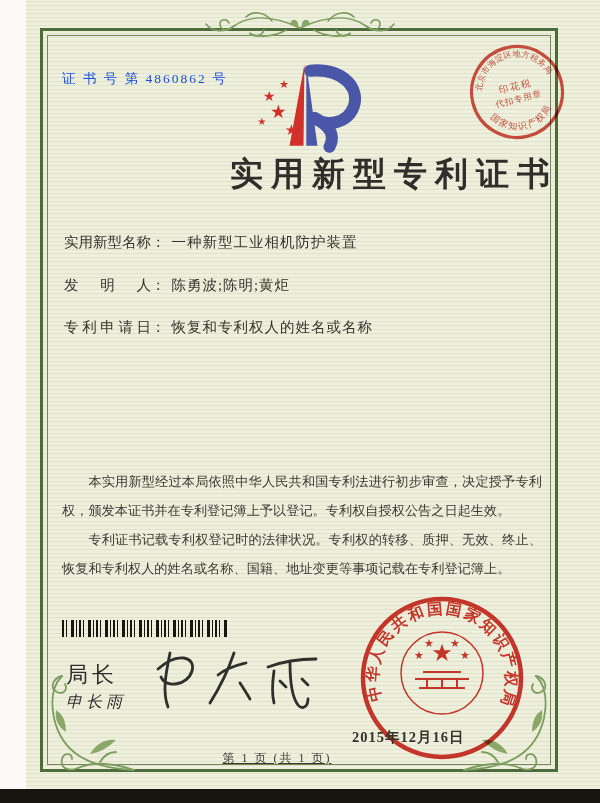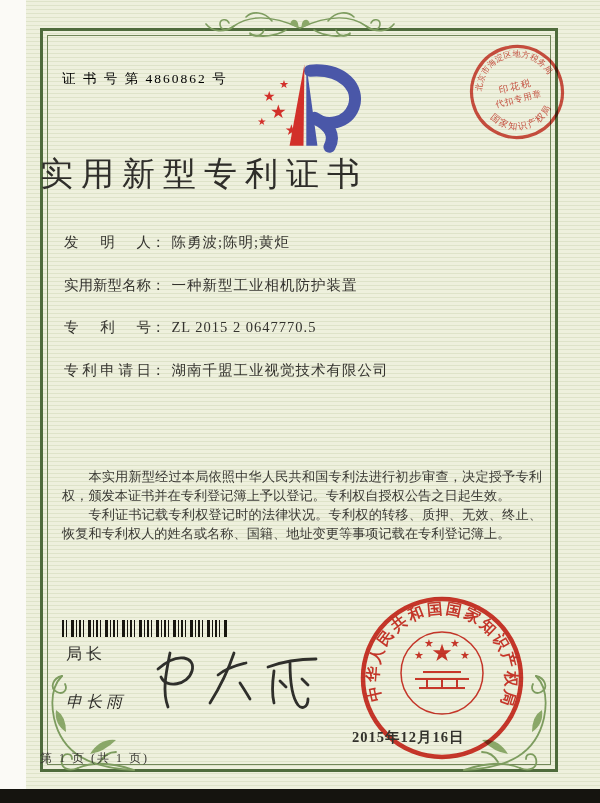--- a/index.html
+++ b/index.html
@@ -5,45 +5,45 @@
   html,body{margin:0;padding:0;}
   body{width:600px;height:803px;position:relative;font-family:"Liberation Serif","DejaVu Serif",serif;
        background:#f8f7f3;overflow:hidden;}
   .paper{position:absolute;left:26px;top:0;width:574px;height:790px;
          background-color:#eef0dd;
          background-image:repeating-linear-gradient(0deg,rgba(139,160,94,0.16) 0 1px,transparent 1px 4px);}
   .white-edge{position:absolute;left:0;top:0;width:26px;height:803px;background:#fbfaf6;}
   .scan-shadow{position:absolute;left:0;top:789px;width:600px;height:14px;background:#15140f;}
   .frame-outer{position:absolute;left:40px;top:28px;width:518px;height:744px;border:3px solid #4f6b3c;box-sizing:border-box;}
   .frame-inner{position:absolute;left:47px;top:35px;width:504px;height:730px;border:1px solid #72875a;box-sizing:border-box;}
-  .cert-number{position:absolute;left:62px;top:70px;font-size:13.5px;letter-spacing:2px;color:#000000;}
+  .cert-number{position:absolute;left:62px;top:70px;font-size:13.5px;letter-spacing:2px;color:#1d4ed8;}
   .logo{position:absolute;left:245px;top:56px;width:130px;height:98px;}
-  .title{position:absolute;left:40px;top:152px;width:518px;text-align:left;font-size:33px;font-weight:400;
+  .title{position:absolute;left:40px;top:152px;width:518px;text-align:right;font-size:33px;font-weight:700;
          letter-spacing:8px;color:#2f2e2a;}
   .fields{position:absolute;left:64px;top:233px;width:480px;}
   .field-row{height:42.6px;font-size:14.5px;color:#34332e;white-space:nowrap;}
   .flabel{display:inline-block;width:87px;text-align:justify;text-align-last:justify;}
   .fcolon{display:inline-block;margin-right:6px;}
   .fvalue{letter-spacing:1px;}
-  .body-text{position:absolute;left:62px;top:467px;width:480px;font-size:13.2px;line-height:19px;
+  .body-text{position:absolute;left:62px;top:467px;width:480px;font-size:13.2px;line-height:29px;
              color:#3a3934;text-align:justify;}
   .body-text p{margin:0;text-indent:2em;}
   .barcode{position:absolute;left:62px;top:620px;width:165px;height:17px;
     background:repeating-linear-gradient(90deg,#17160f 0 2px,transparent 2px 4px,#17160f 4px 5px,
       transparent 5px 9px,#17160f 9px 12px,transparent 12px 14px,#17160f 14px 15px,transparent 15px 17px);}
-  .officer-title{position:absolute;left:66px;top:644px;font-size:16px;letter-spacing:4px;color:#2f2e2a;}
+  .officer-title{position:absolute;left:66px;top:660px;font-size:22px;letter-spacing:4px;color:#2f2e2a;}
   .officer-name{position:absolute;left:66px;top:692px;font-size:16px;letter-spacing:4px;color:#2f2e2a;font-style:italic;}
   .signature{position:absolute;left:148px;top:638px;width:185px;height:82px;}
   .main-seal{position:absolute;left:357px;top:593px;width:170px;height:170px;opacity:.92;mix-blend-mode:multiply;}
   .seal-date{position:absolute;left:352px;top:728px;font-size:14.5px;font-weight:700;letter-spacing:1px;
              color:#33322c;z-index:3;}
   .tax-stamp{position:absolute;left:467px;top:42px;width:100px;height:100px;transform:rotate(-14deg);
              opacity:.88;mix-blend-mode:multiply;}
-  .footer-page{position:absolute;left:40px;top:750px;width:474px;font-size:12px;
-               letter-spacing:2px;color:#3a3934;}
+  .footer-page{position:absolute;left:40px;top:750px;width:474px;text-align:center;font-size:12px;
+               letter-spacing:2px;color:#3a3934;text-decoration:underline;}
   .orn-top{position:absolute;left:178px;top:6px;width:244px;height:44px;}
   .orn-bl{position:absolute;left:30px;top:636px;width:110px;height:140px;}
   .orn-br{position:absolute;left:458px;top:636px;width:110px;height:140px;transform:scaleX(-1);}
   svg text{font-family:"Liberation Serif","DejaVu Serif",serif;}
 </style>
 </head>
 <body>
 
 <div class="white-edge"></div>
 <div class="paper"></div>
@@ -95,30 +95,27 @@
   <text x="42" y="32" font-size="12" fill="#d2302a" text-anchor="middle">★</text>
   <text x="36" y="64" font-size="20" fill="#d2302a" text-anchor="middle">★</text>
   <text x="18" y="72" font-size="11" fill="#d2302a" text-anchor="middle">★</text>
   <text x="50" y="82" font-size="16" fill="#d2302a" text-anchor="middle">★</text>
 </svg>
 
 <div class="title">实用新型专利证书</div>
 
 <div class="fields">
   <div class="field-row">
+    <span class="flabel">实用新型名称</span><span class="fcolon">：</span><span class="fvalue">一种新型工业相机防护装置</span>
+  </div>
+  <div class="field-row">
     <span class="flabel">发明人</span><span class="fcolon">：</span><span class="fvalue">陈勇波;陈明;黄炬</span>
   </div>
   <div class="field-row">
-    <span class="flabel">实用新型名称</span><span class="fcolon">：</span><span class="fvalue">一种新型工业相机防护装置</span>
-  </div>
-  <div class="field-row">
-    <span class="flabel">专利号</span><span class="fcolon">：</span><span class="fvalue">ZL 2015 2 0647770.5</span>
-  </div>
-  <div class="field-row">
-    <span class="flabel">专利申请日</span><span class="fcolon">：</span><span class="fvalue">湖南千盟工业视觉技术有限公司</span>
+    <span class="flabel">专利申请日</span><span class="fcolon">：</span><span class="fvalue">恢复和专利权人的姓名或名称</span>
   </div>
 </div>
 
 <div class="body-text">
   <p>本实用新型经过本局依照中华人民共和国专利法进行初步审查，决定授予专利权，颁发本证书并在专利登记簿上予以登记。专利权自授权公告之日起生效。</p>
   <p>专利证书记载专利权登记时的法律状况。专利权的转移、质押、无效、终止、恢复和专利权人的姓名或名称、国籍、地址变更等事项记载在专利登记簿上。</p>
 </div>
 
 <div class="barcode"></div>
 

